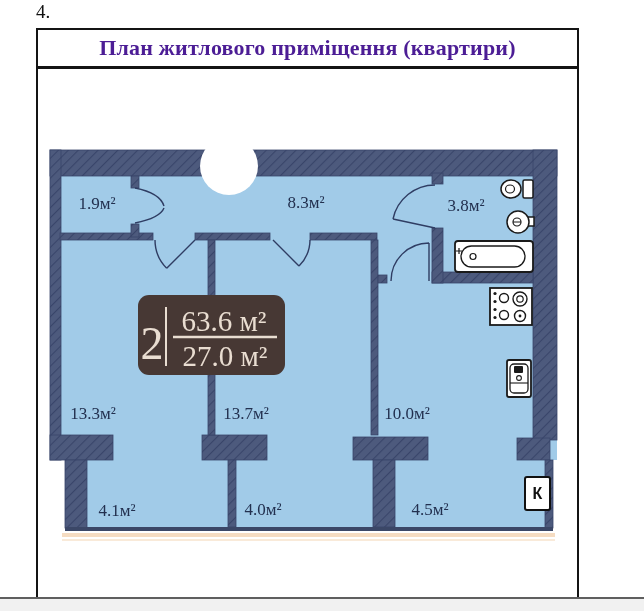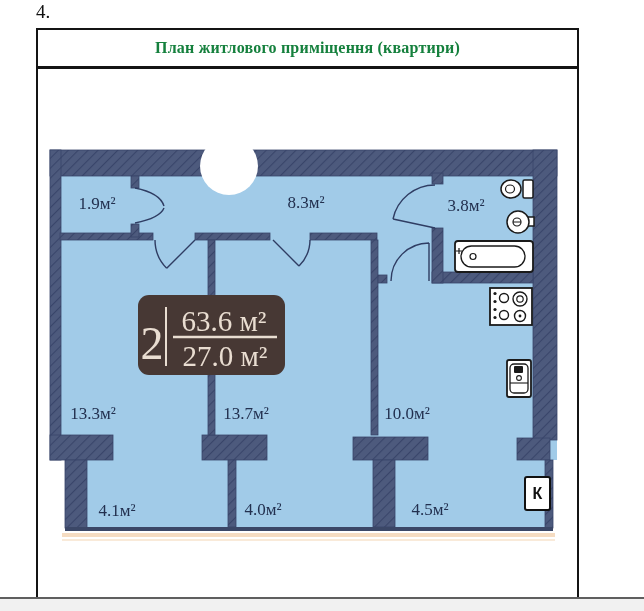--- a/index.html
+++ b/index.html
@@ -3,21 +3,21 @@
 <meta charset="utf-8">
 <style>
   html,body{margin:0;padding:0;background:#fff;}
   body{width:644px;height:611px;position:relative;overflow:hidden;
        font-family:"Liberation Serif",serif;}
   .item-number{position:absolute;left:36px;top:1px;font-size:19px;color:#111;}
   .table-frame{position:absolute;left:36px;top:28px;width:543px;height:569px;
        border:2px solid #141414;border-bottom:none;box-sizing:border-box;}
   .title-row{height:36px;border-bottom:3px solid #141414;display:flex;
        align-items:center;justify-content:center;font-weight:bold;
-       font-size:16px;color:#15803d;letter-spacing:.2px;}
+       font-size:22px;color:#4c1d95;letter-spacing:.2px;}
   .plan-svg{position:absolute;left:0;top:0;}
   .bottom-line{position:absolute;left:0;top:597px;width:644px;height:2px;background:#5f5f5f;}
   .bottom-area{position:absolute;left:0;top:599px;width:644px;height:12px;background:#f1f1f1;}
   svg text{font-family:"Liberation Serif",serif;}
   .room-label{fill:#22304f;font-size:17px;}
   .card-text{fill:#e9ddd1;}
   .marker-text{font-family:"Liberation Sans",sans-serif;font-weight:bold;font-size:16px;fill:#111;}
 </style>
 </head>
 <body>

